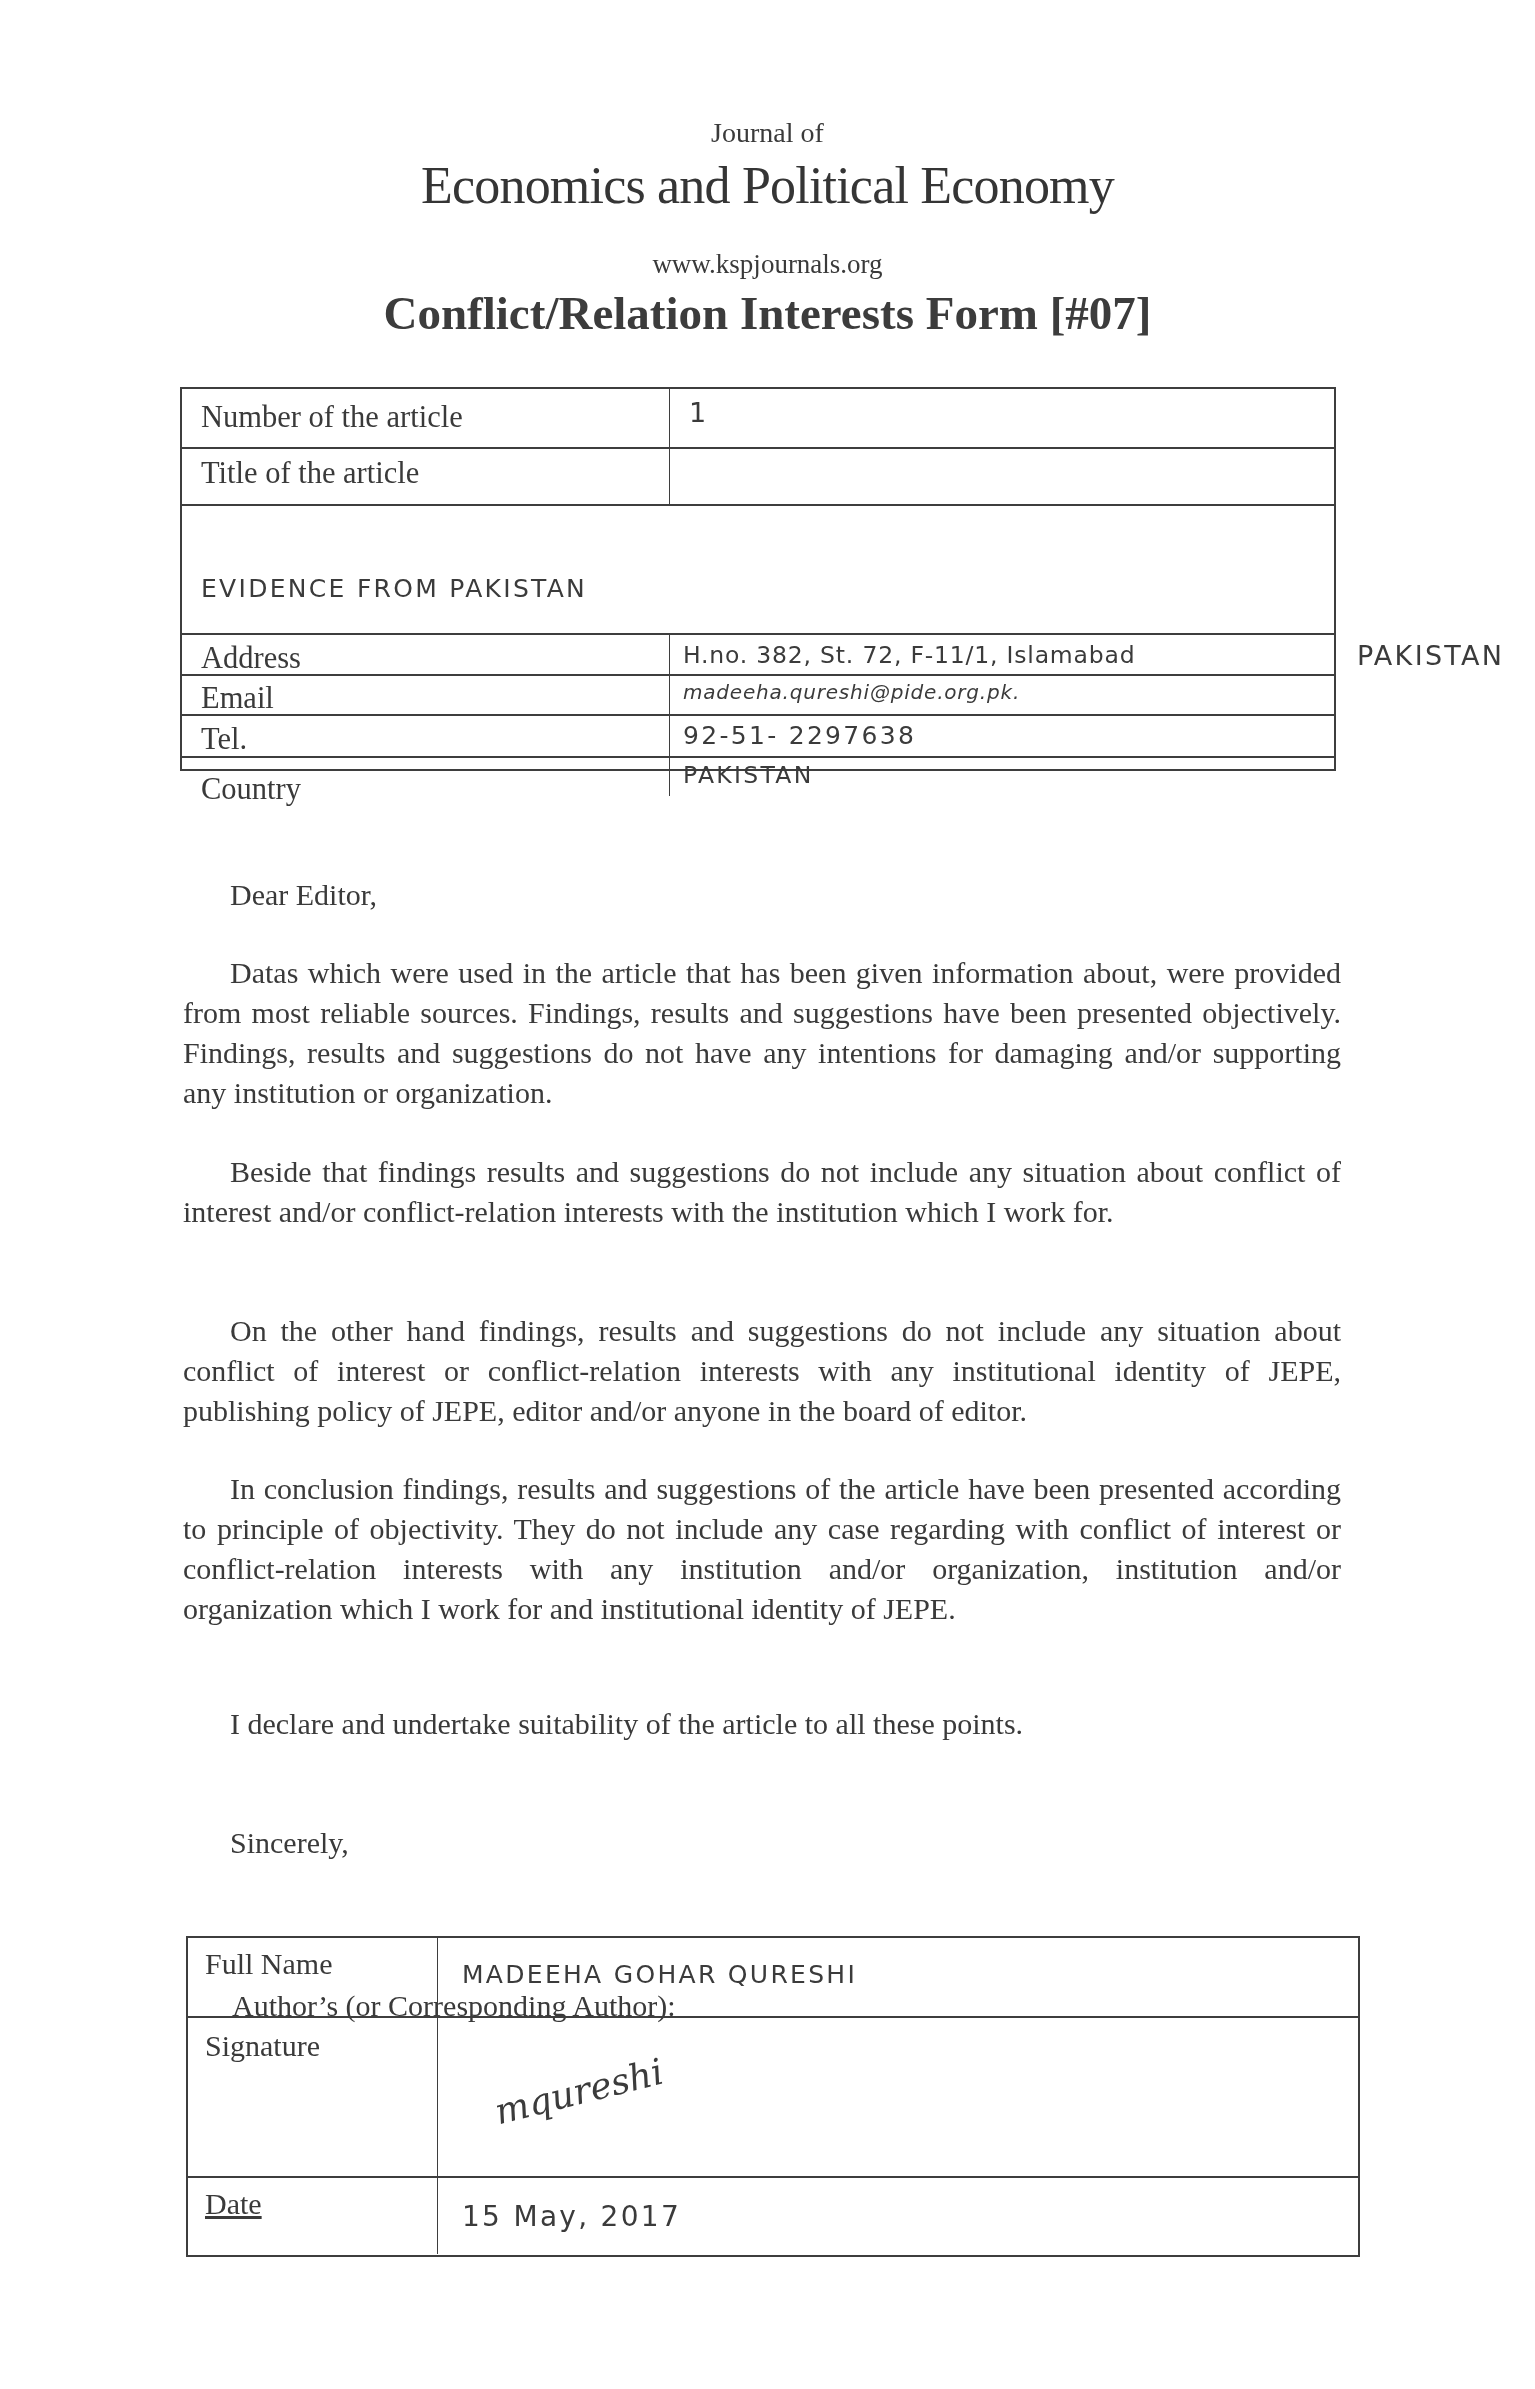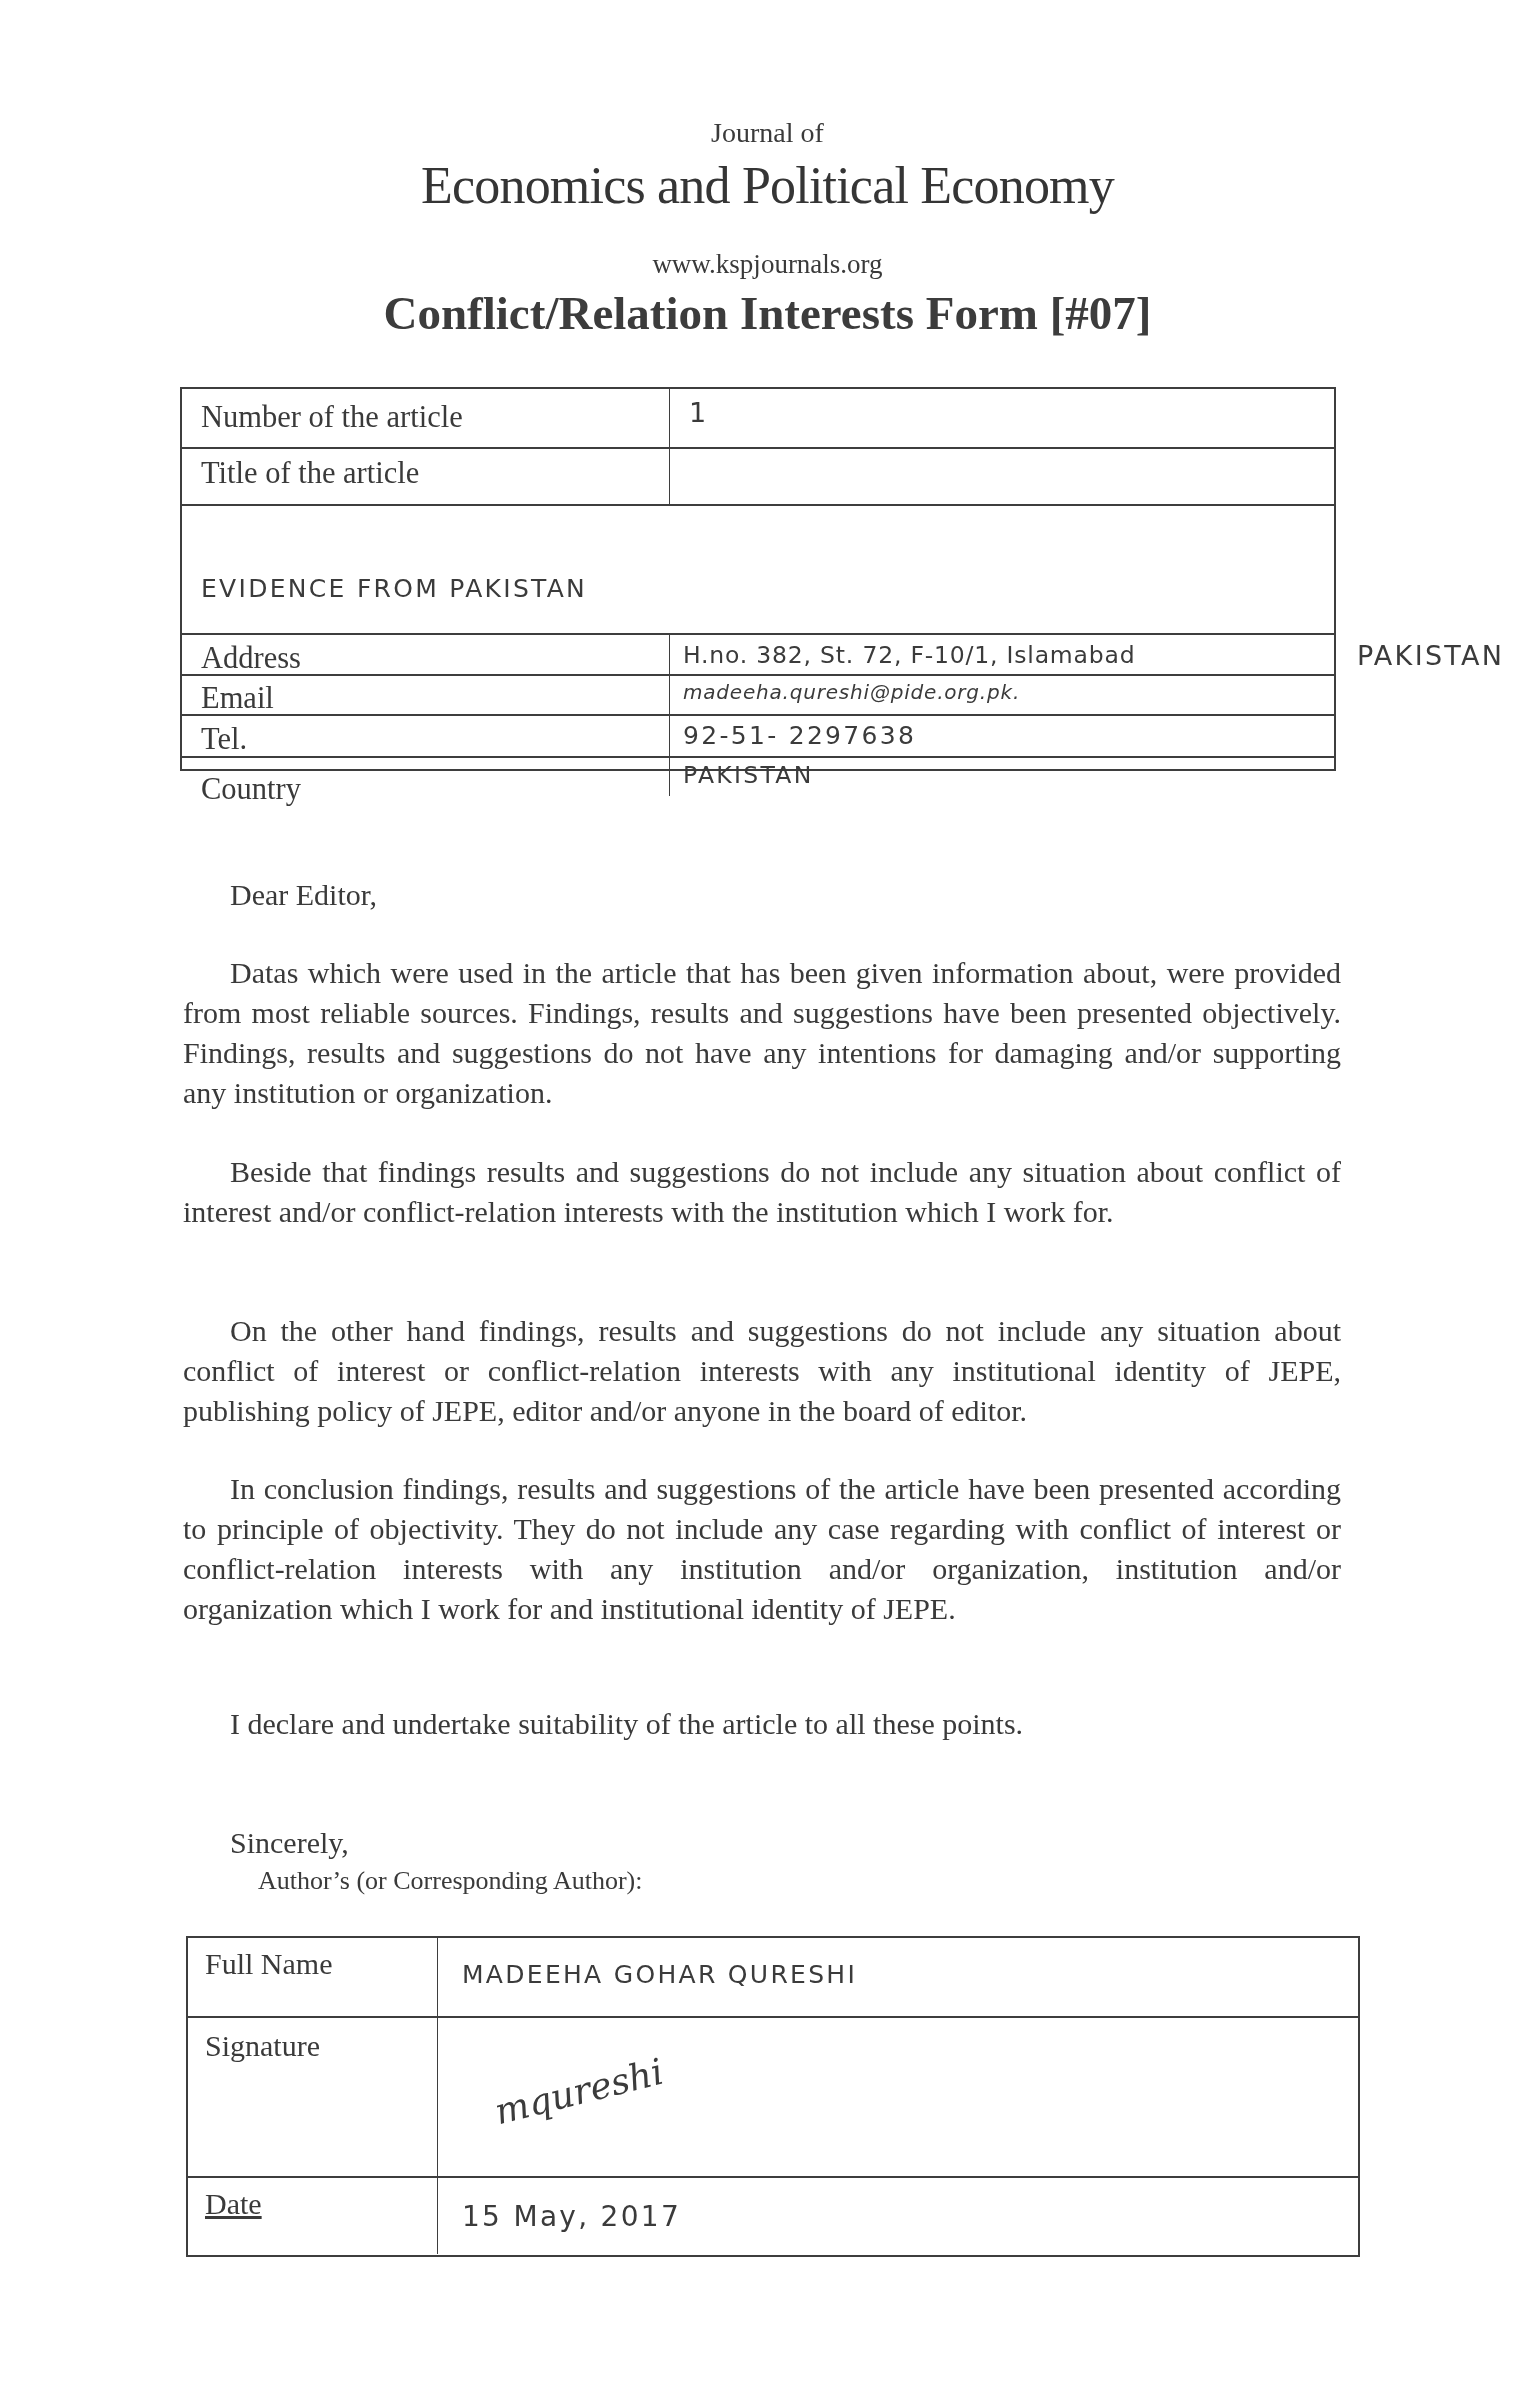--- a/index.html
+++ b/index.html
@@ -22,21 +22,21 @@
   .vline { position: absolute; width: 0; border-left: 1.6px solid #3e3e3e; }
   .cell-label { position: absolute; left: 19px; font-size: 30.5px; color: #3a3a3a; }
   .cell-val { position: absolute; left: 501px; font-size: 27px; }
 
   .margin-note { left: 1357px; top: 640px; font-size: 27px; }
 
   .para { left: 183px; width: 1158px; font-size: 30px; line-height: 40px; text-align: justify; color: #3a3a3a; }
   .indent { text-indent: 47px; }
 
   
-  .author-head { left: 232px; top: 1866px; font-size: 26px; margin-left: 26px; }
+  .author-head { left: 232px; top: 1989px; font-size: 30px; }
   .tbl-auth { left: 186px; top: 1936px; width: 1174px; height: 321px; border: 2.3px solid #3e3e3e; box-sizing: border-box; }
   .a-label { position: absolute; left: 17px; font-size: 30px; }
   .a-val { position: absolute; left: 266px; font-size: 31px; }
 </style>
 </head>
 <body>
 
 <div class="abs center hdr-journal">Journal of</div>
 <div class="abs center hdr-title">Economics and Political Economy</div>
 <div class="abs center hdr-url">www.kspjournals.org</div>
@@ -53,21 +53,21 @@
   <div class="hline" style="top:367px;"></div>
 
   <div class="cell-label" style="top:11px;">Number of the article</div>
   <div class="cell-val hand" style="top:7.8px; left:507px;">1</div>
 
   <div class="cell-label" style="top:67px;">Title of the article</div>
 
   <div class="cell-val hand" style="left:19px; top:185px; font-size:25px;">EVIDENCE FROM PAKISTAN</div>
 
   <div class="cell-label" style="top:252px;">Address</div>
-  <div class="cell-val hand" style="top:252px; font-size:23.5px; letter-spacing:0.8px;">H.no. 382, St. 72, F-10/1, Islamabad</div>
+  <div class="cell-val hand" style="top:252px; font-size:23.5px; letter-spacing:0.8px;">H.no. 382, St. 72, F-11/1, Islamabad</div>
 
   <div class="cell-label" style="top:292px;">Email</div>
   <div class="cell-val hand" style="top:291px; font-size:20px; letter-spacing:0.8px; font-style:italic;">madeeha.qureshi@pide.org.pk.</div>
 
   <div class="cell-label" style="top:333px;">Tel.</div>
   <div class="cell-val hand" style="top:332px; font-size:25px;">92-51- 2297638</div>
 
   <div class="cell-label" style="top:383px;">Country</div>
   <div class="cell-val hand" style="top:372px; font-size:23.5px;">PAKISTAN</div>
 </div>

